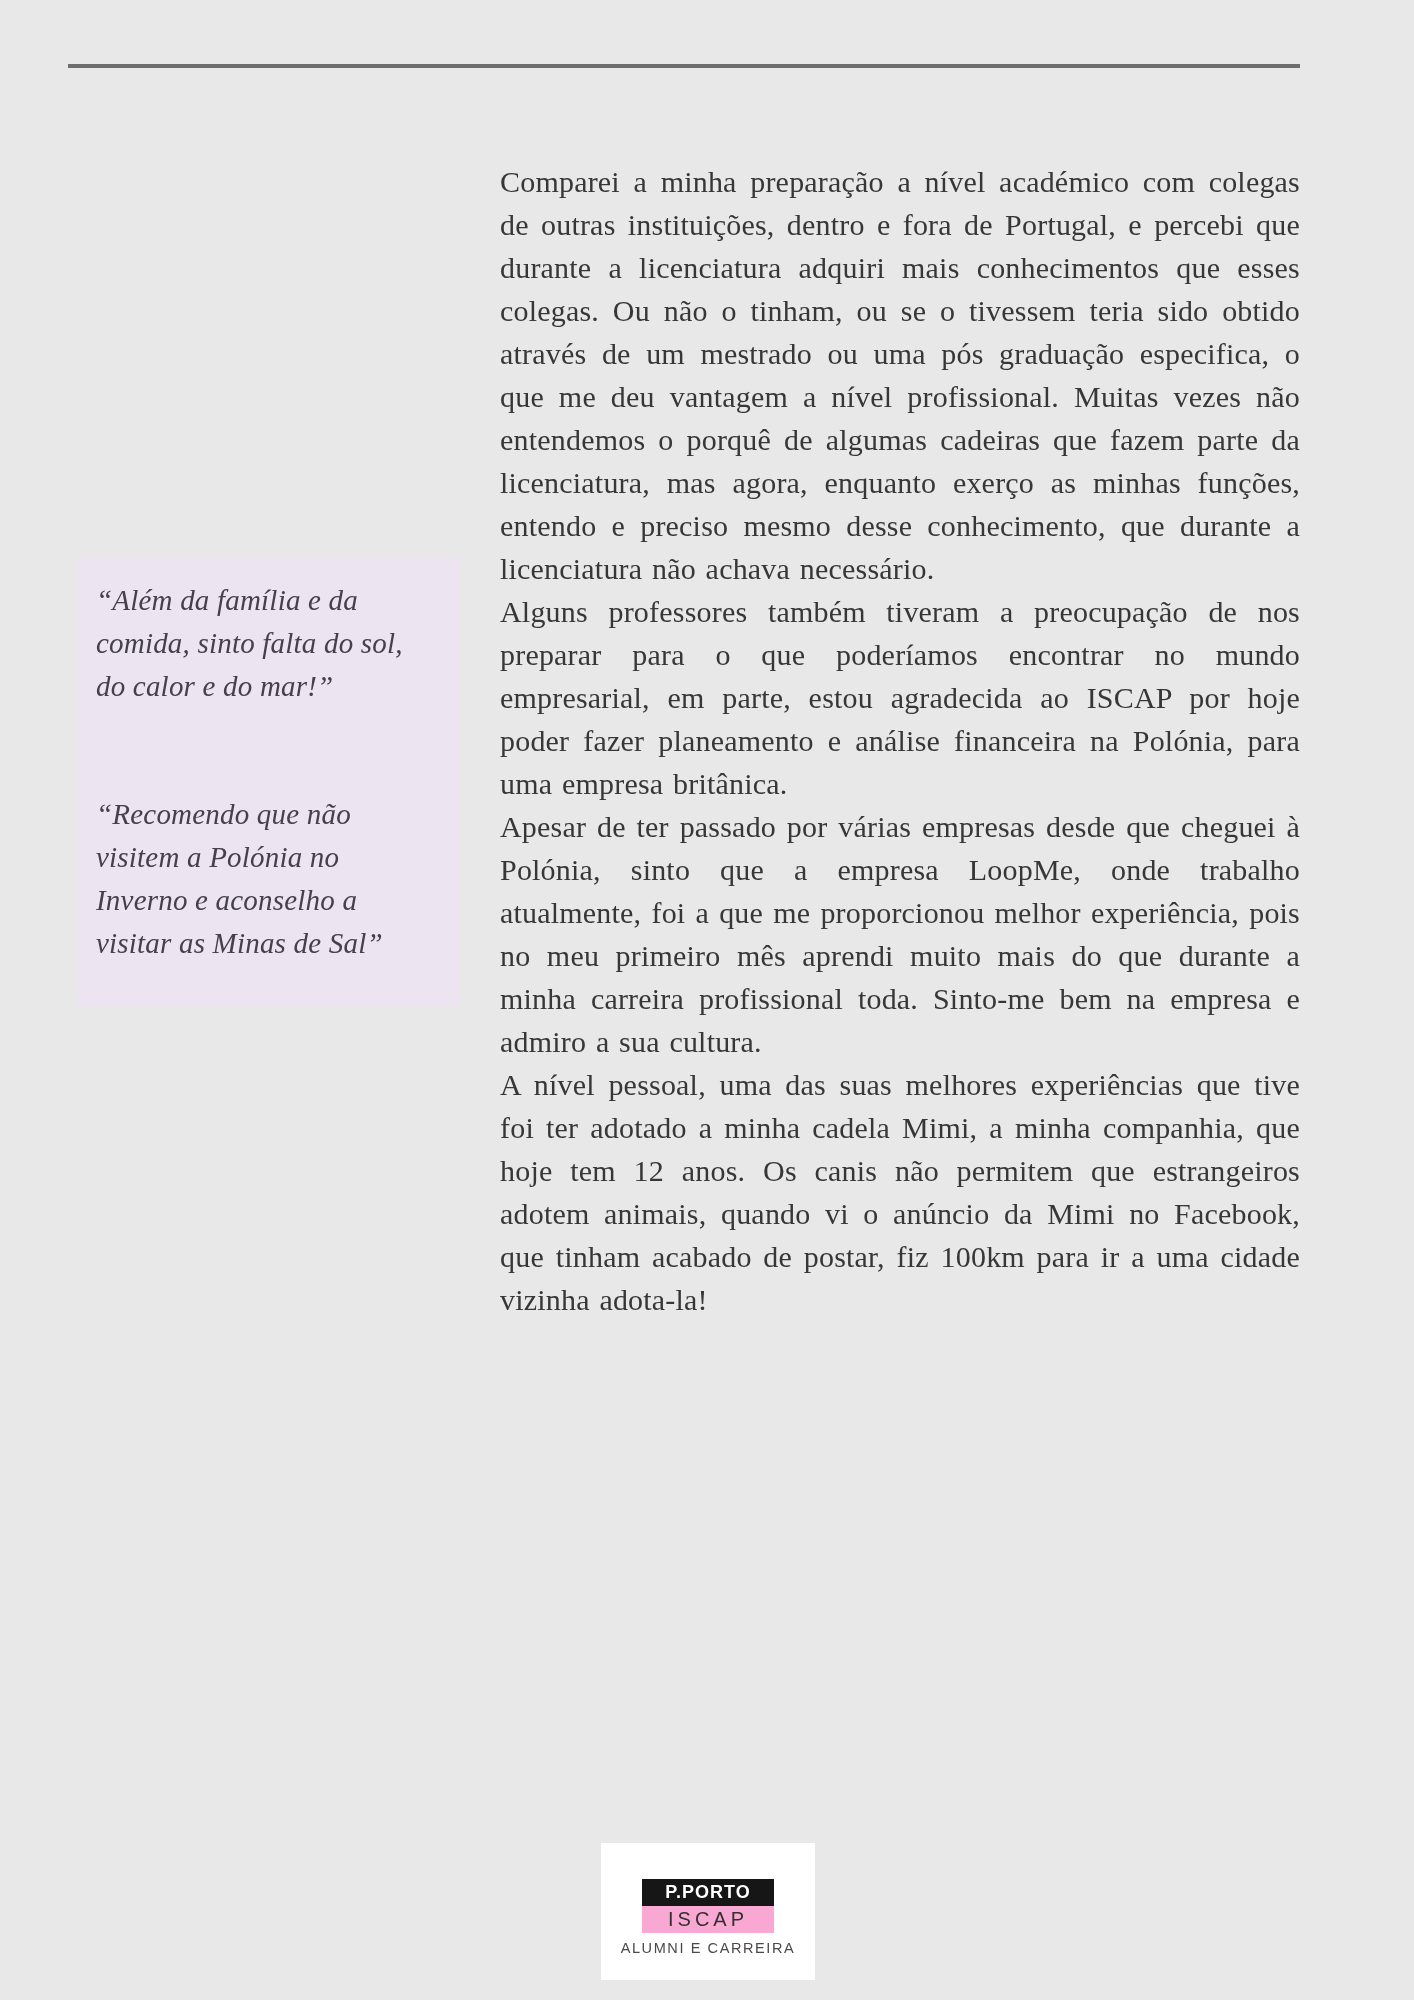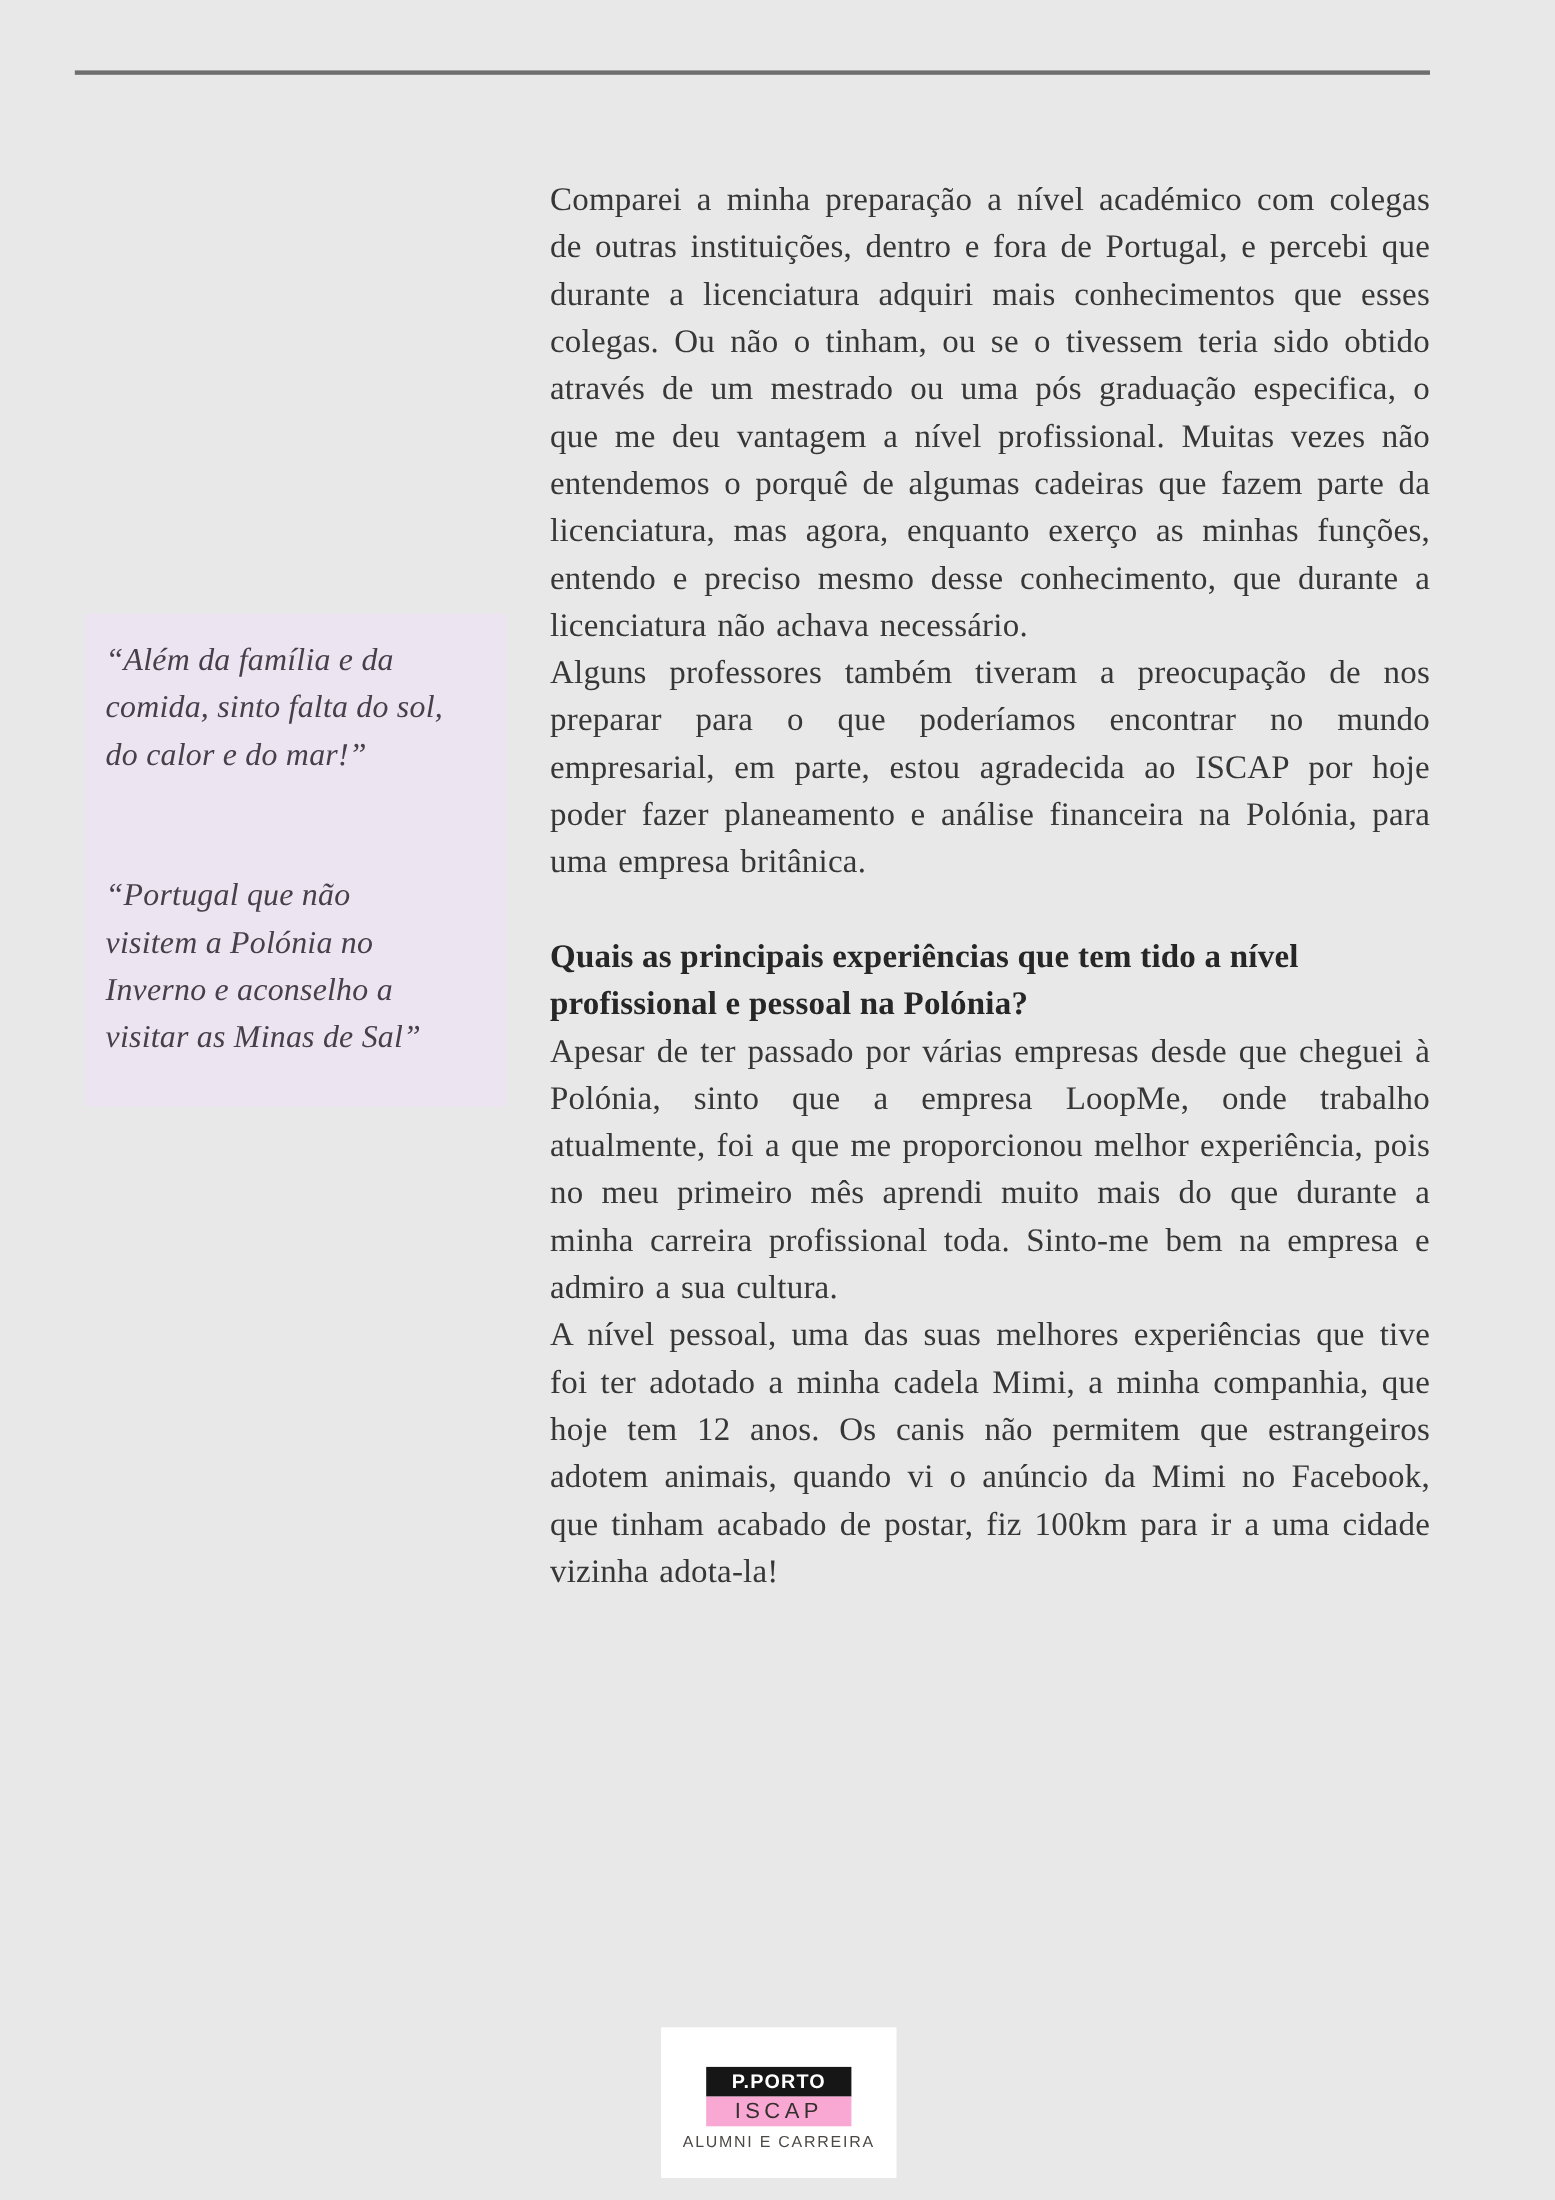--- a/index.html
+++ b/index.html
@@ -61,31 +61,30 @@
 <body>
 
 <div class="page">
 
   <div class="top-rule"></div>
 
   <aside class="quote-box">
     <p class="quote">“Além da família e da
 comida, sinto falta do sol,
 do calor e do mar!”</p>
-    <p class="quote quote-2">“Portugal que não
+    <p class="quote quote-2">“Recomendo que não
 visitem a Polónia no
 Inverno e aconselho a
 visitar as Minas de Sal”</p>
   </aside>
 
   <main class="article">
     <p>Comparei a minha preparação a nível académico com colegas de outras instituições, dentro e fora de Portugal, e percebi que durante a licenciatura adquiri mais conhecimentos que esses colegas. Ou não o tinham, ou se o tivessem teria sido obtido através de um mestrado ou uma pós graduação especifica, o que me deu vantagem a nível profissional. Muitas vezes não entendemos o porquê de algumas cadeiras que fazem parte da licenciatura, mas agora, enquanto exerço as minhas funções, entendo e preciso mesmo desse conhecimento, que durante a licenciatura não achava necessário.</p>
     <p>Alguns professores também tiveram a preocupação de nos preparar para o que poderíamos encontrar no mundo empresarial, em parte, estou agradecida ao ISCAP por hoje poder fazer planeamento e análise financeira na Polónia, para uma empresa britânica.</p>
 
-    <h2 class="question question-2">Quais as principais experiências que tem tido a nível profissional e pessoal na Polónia?</h2>
     <p>Apesar de ter passado por várias empresas desde que cheguei à Polónia, sinto que a empresa LoopMe, onde trabalho atualmente, foi a que me proporcionou melhor experiência, pois no meu primeiro mês aprendi muito mais do que durante a minha carreira profissional toda. Sinto-me bem na empresa e admiro a sua cultura.</p>
     <p>A nível pessoal, uma das suas melhores experiências que tive foi ter adotado a minha cadela Mimi, a minha companhia, que hoje tem 12 anos. Os canis não permitem que estrangeiros adotem animais, quando vi o anúncio da Mimi no Facebook, que tinham acabado de postar, fiz 100km para ir a uma cidade vizinha adota-la!</p>
   </main>
 
   <footer class="logo-box">
     <div class="logo-bar black">
       <span>P.PORTO</span>
     </div>
     <div class="logo-bar gray">
       <span>ISCAP</span>

